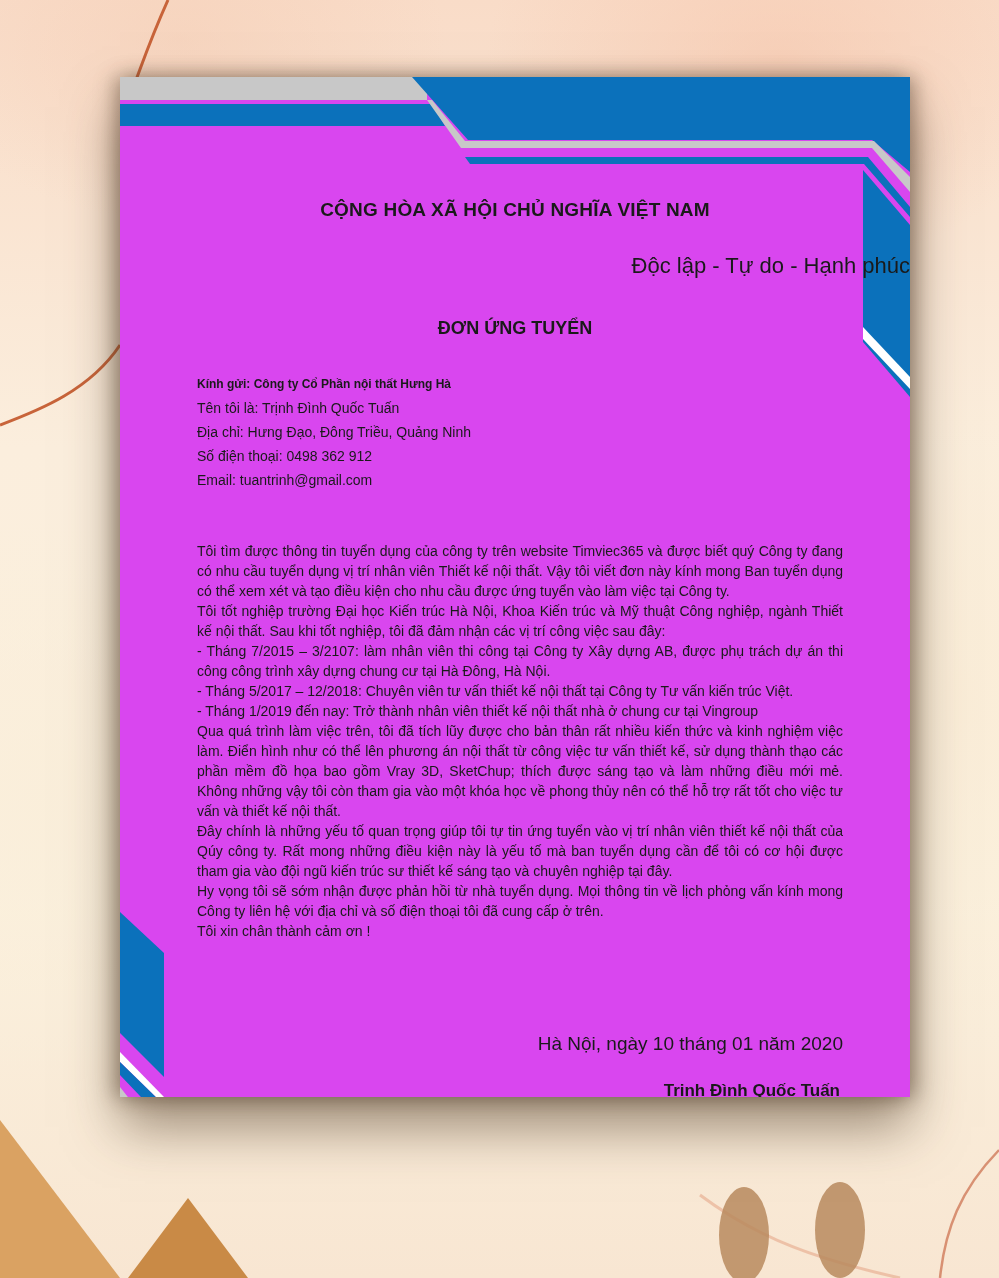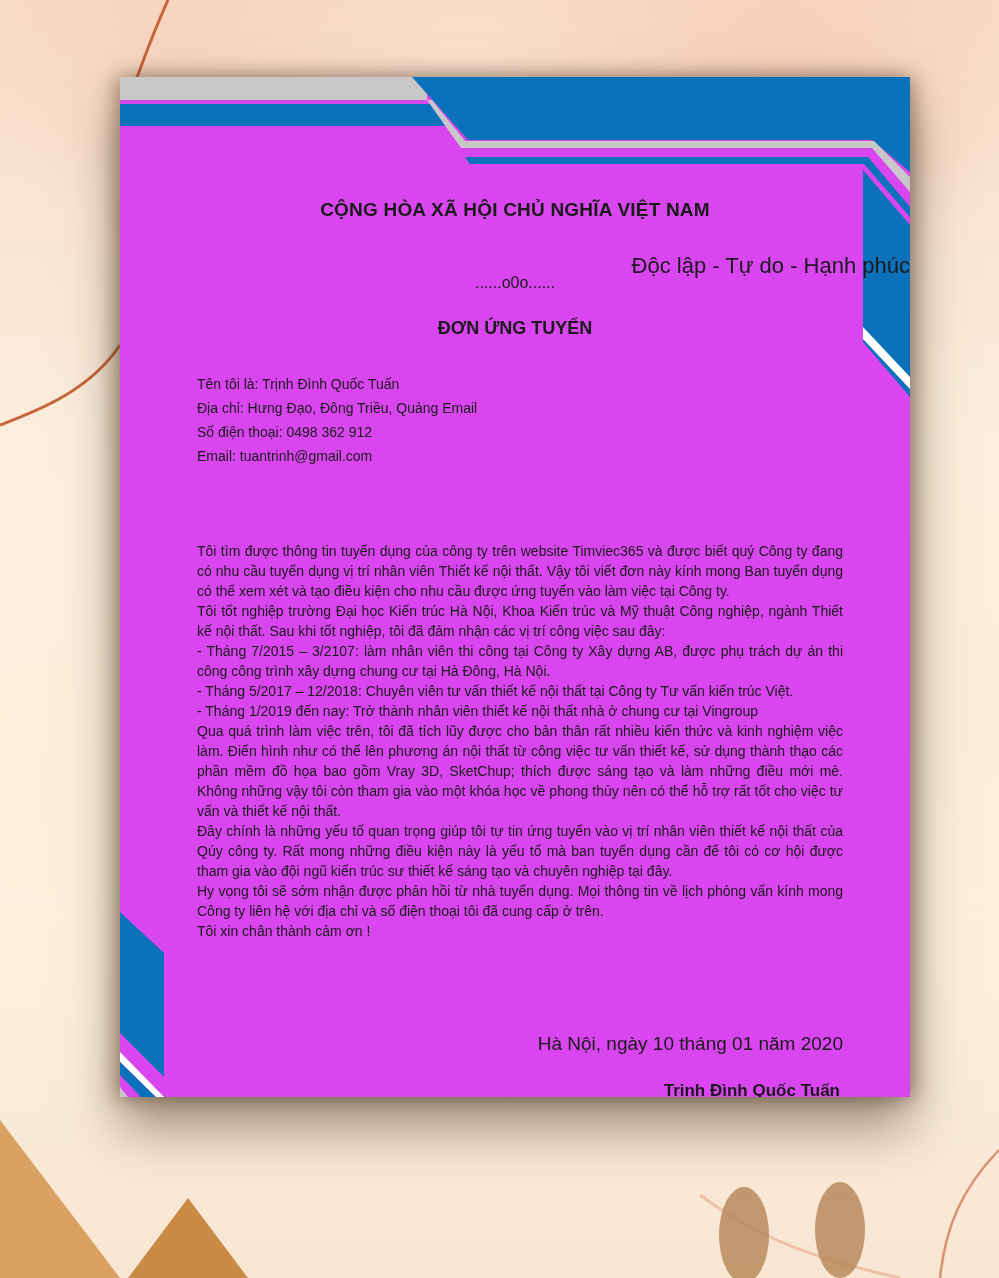--- a/index.html
+++ b/index.html
@@ -92,26 +92,26 @@
     <polygon points="0,1030 24,1062 470,1062 500,1116 0,1116" fill="#0b71bb"></polygon>
 
     <polygon points="477,1070 790,1070 790,1087 488,1087" fill="#0b71bb"></polygon>
 
     <polygon points="492,1093 790,1093 790,1116 508,1116" fill="#c8c8c8"></polygon>
   </svg>
 
   <div class="content">
     <div class="header-title">CỘNG HÒA XÃ HỘI CHỦ NGHĨA VIỆT NAM</div>
     <div class="header-motto">Độc lập - Tự do - Hạnh phúc</div>
-    <div class="header-sep">......o0o......</div>
     <div class="doc-title">ĐƠN ỨNG TUYỂN</div>
 
     <div class="info">
+      <div class="recipient">Kính gửi: Công ty Cổ Phần nội thất Hưng Hà</div>
       <div>Tên tôi là: Trịnh Đình Quốc Tuấn</div>
-      <div>Địa chỉ: Hưng Đạo, Đông Triều, Quảng Email</div>
+      <div>Địa chỉ: Hưng Đạo, Đông Triều, Quảng Ninh</div>
       <div>Số điện thoại: 0498 362 912</div>
       <div>Email: tuantrinh@gmail.com</div>
     </div>
 
     <div class="body-text">
       <p>Tôi tìm được thông tin tuyển dụng của công ty trên website Timviec365 và được biết quý Công ty đang có nhu cầu tuyển dụng vị trí nhân viên Thiết kế nội thất. Vậy tôi viết đơn này kính mong Ban tuyển dụng có thể xem xét và tạo điều kiện cho nhu cầu được ứng tuyển vào làm việc tại Công ty.</p>
       <p>Tôi tốt nghiệp trường Đại học Kiến trúc Hà Nội, Khoa Kiến trúc và Mỹ thuật Công nghiệp, ngành Thiết kế nội thất. Sau khi tốt nghiệp, tôi đã đảm nhận các vị trí công việc sau đây:</p>
       <p>- Tháng 7/2015 – 3/2107: làm nhân viên thi công tại Công ty Xây dựng AB, được phụ trách dự án thi công công trình xây dựng chung cư tại Hà Đông, Hà Nội.</p>
       <p>- Tháng 5/2017 – 12/2018: Chuyên viên tư vấn thiết kế nội thất tại Công ty Tư vấn kiến trúc Việt.</p>
       <p>- Tháng 1/2019 đến nay: Trở thành nhân viên thiết kế nội thất nhà ở chung cư tại Vingroup</p>

